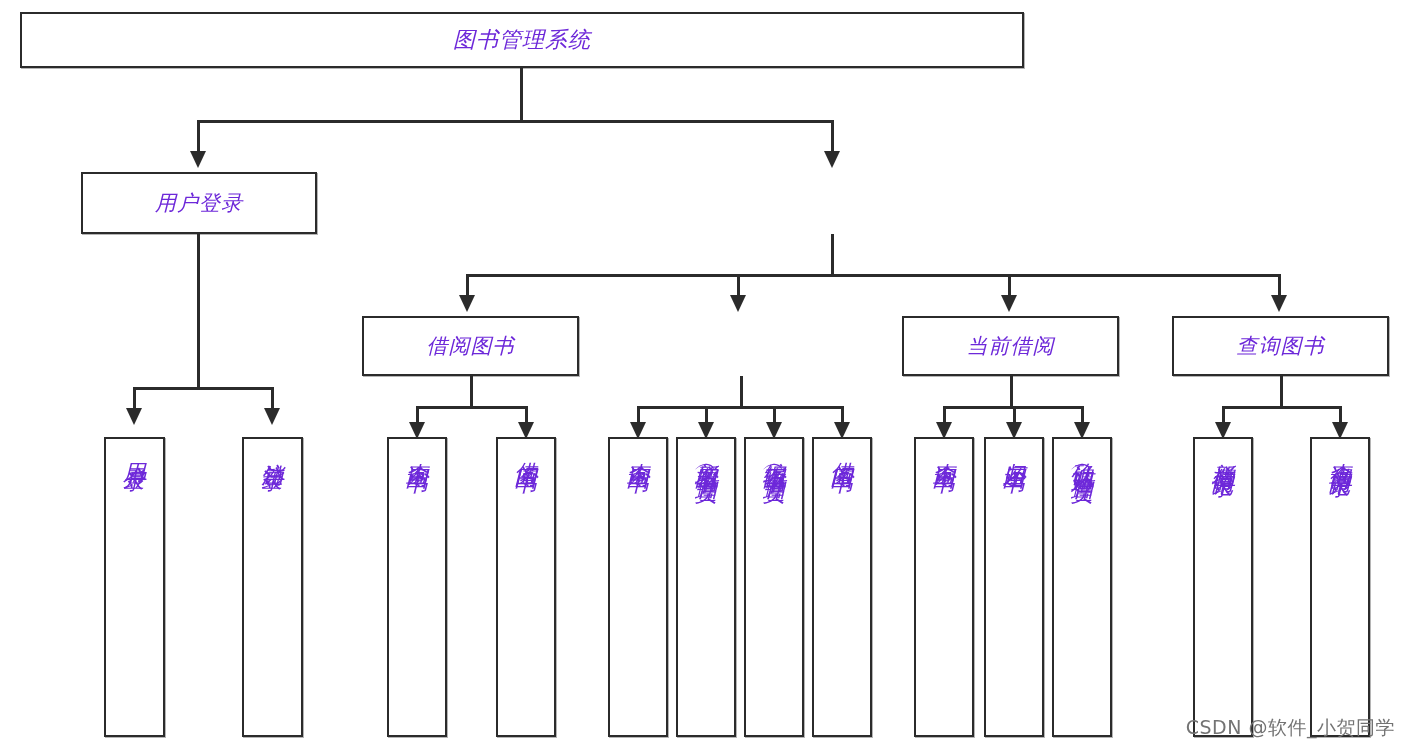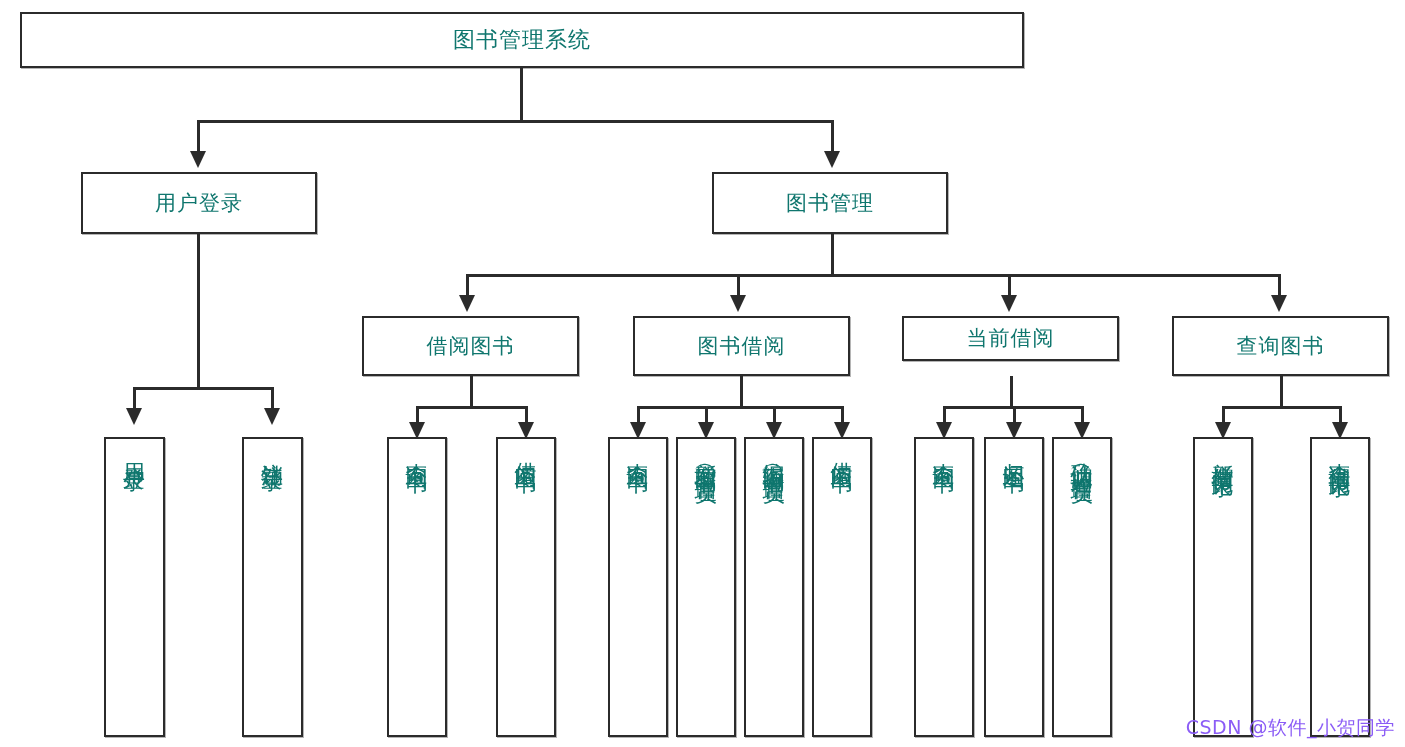--- a/index.html
+++ b/index.html
@@ -25,22 +25,23 @@
     box-shadow:1px 1px 0 0 rgba(120,120,120,.55);
     display:flex;
     align-items:center;
     justify-content:center;
     text-align:center;
   }
   .node .label{
     font-size:21px;
     line-height:1.25;
     letter-spacing:1px;
-    color:#0f766e;
+    color:#6d28d9;
     white-space:nowrap;
+    font-style:italic;
   }
   
   .node.root .label{font-size:22px;}
   
   .node.leaf{
     align-items:flex-start;
     justify-content:center;
     padding-top:6px;
   }
   .node.leaf .label{
@@ -69,21 +70,21 @@
     border-left:8px solid transparent;
     border-right:8px solid transparent;
     border-top:17px solid #2b2b2b;
   }
   
   #watermark{
     position:absolute;
     right:10px;
     bottom:6px;
     font-size:19px;
-    color:#8b5cf6;
+    color:#737373;
     letter-spacing:.5px;
     white-space:nowrap;
     user-select:none;
     text-align:center;
   }
 </style>
 </head>
 <body>
 
 <div id="stage">
@@ -98,23 +99,20 @@
   <div class="vline" style="left:197px;top:120px;height:32px;"></div>
   <div class="arrow" style="left:190px;top:151px;"></div>
 
   <div class="vline" style="left:831px;top:120px;height:32px;"></div>
   <div class="arrow" style="left:824px;top:151px;"></div>
 
   <div class="node" style="left:81px;top:172px;width:236px;height:62px;">
     <span class="label">用户登录</span>
   </div>
 
-  <div class="node" style="left:712px;top:172px;width:236px;height:62px;">
-    <span class="label">图书管理</span>
-  </div>
 
   <div class="vline" style="left:197px;top:234px;height:155px;"></div>
   <div class="hline" style="left:133px;top:387px;width:140px;"></div>
   <div class="vline" style="left:133px;top:387px;height:22px;"></div>
   <div class="arrow" style="left:126px;top:408px;"></div>
   <div class="vline" style="left:271px;top:387px;height:22px;"></div>
   <div class="arrow" style="left:264px;top:408px;"></div>
 
   <div class="node leaf" style="left:104px;top:437px;width:61px;height:300px;">
     <span class="label">用户登录</span>
@@ -131,24 +129,21 @@
   <div class="vline" style="left:737px;top:274px;height:22px;"></div>
   <div class="arrow" style="left:730px;top:295px;"></div>
   <div class="vline" style="left:1008px;top:274px;height:22px;"></div>
   <div class="arrow" style="left:1001px;top:295px;"></div>
   <div class="vline" style="left:1278px;top:274px;height:22px;"></div>
   <div class="arrow" style="left:1271px;top:295px;"></div>
 
   <div class="node" style="left:362px;top:316px;width:217px;height:60px;">
     <span class="label">借阅图书</span>
   </div>
-  <div class="node" style="left:633px;top:316px;width:217px;height:60px;">
-    <span class="label">图书借阅</span>
-  </div>
-  <div class="node" style="left:902px;top:316px;width:217px;height:45px;">
+  <div class="node" style="left:902px;top:316px;width:217px;height:60px;">
     <span class="label">当前借阅</span>
   </div>
   <div class="node" style="left:1172px;top:316px;width:217px;height:60px;">
     <span class="label">查询图书</span>
   </div>
 
   <div class="vline" style="left:470px;top:376px;height:32px;"></div>
   <div class="hline" style="left:416px;top:406px;width:112px;"></div>
   <div class="vline" style="left:416px;top:406px;height:18px;"></div>
   <div class="arrow" style="left:409px;top:422px;"></div>

